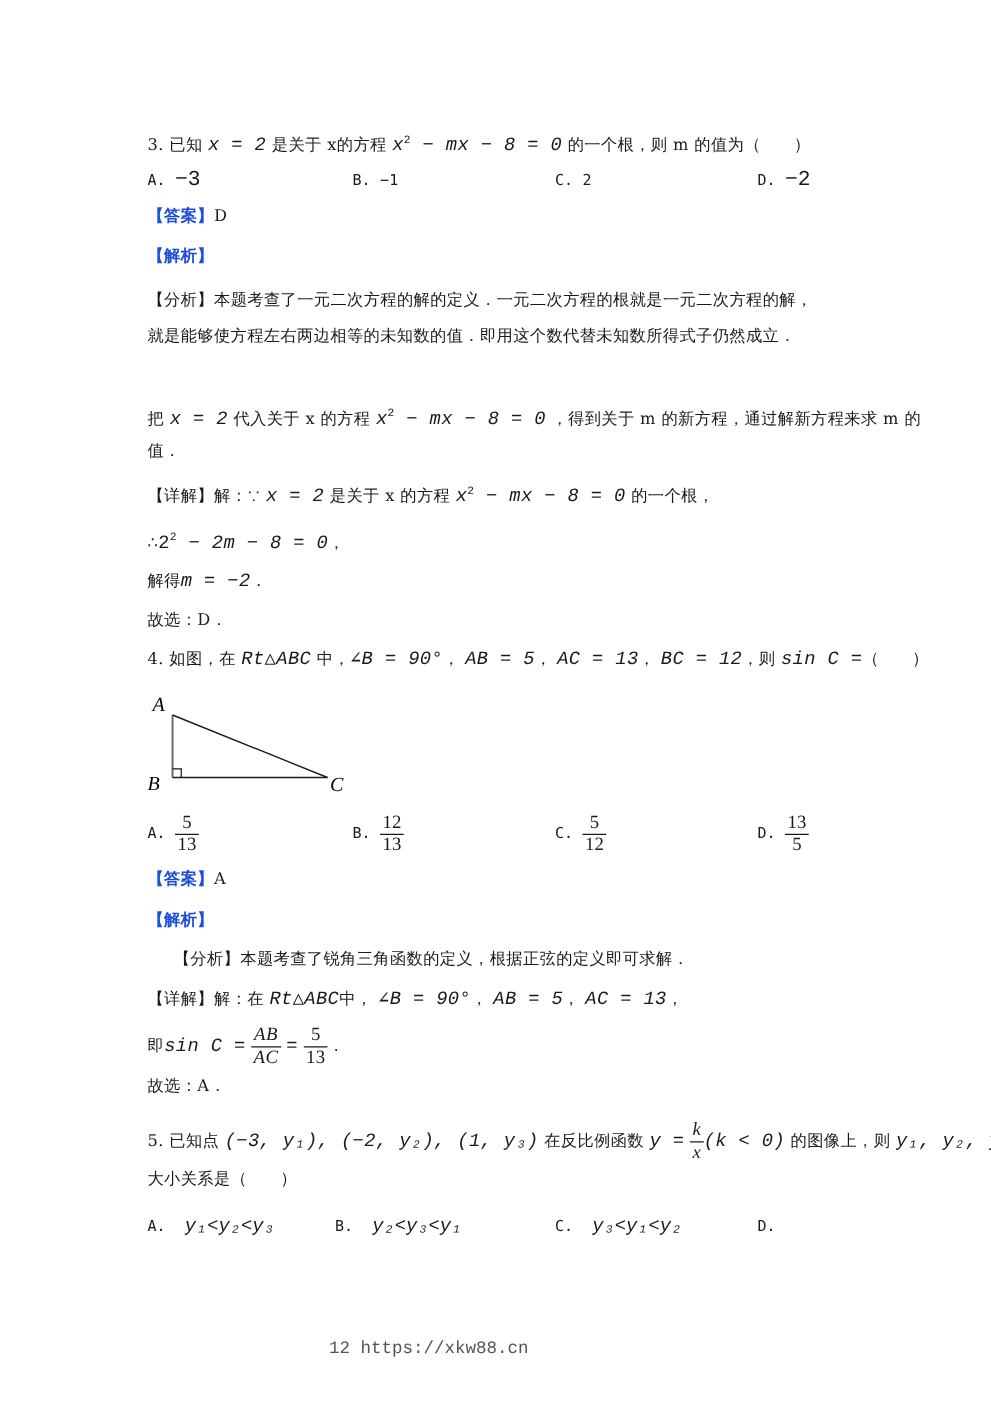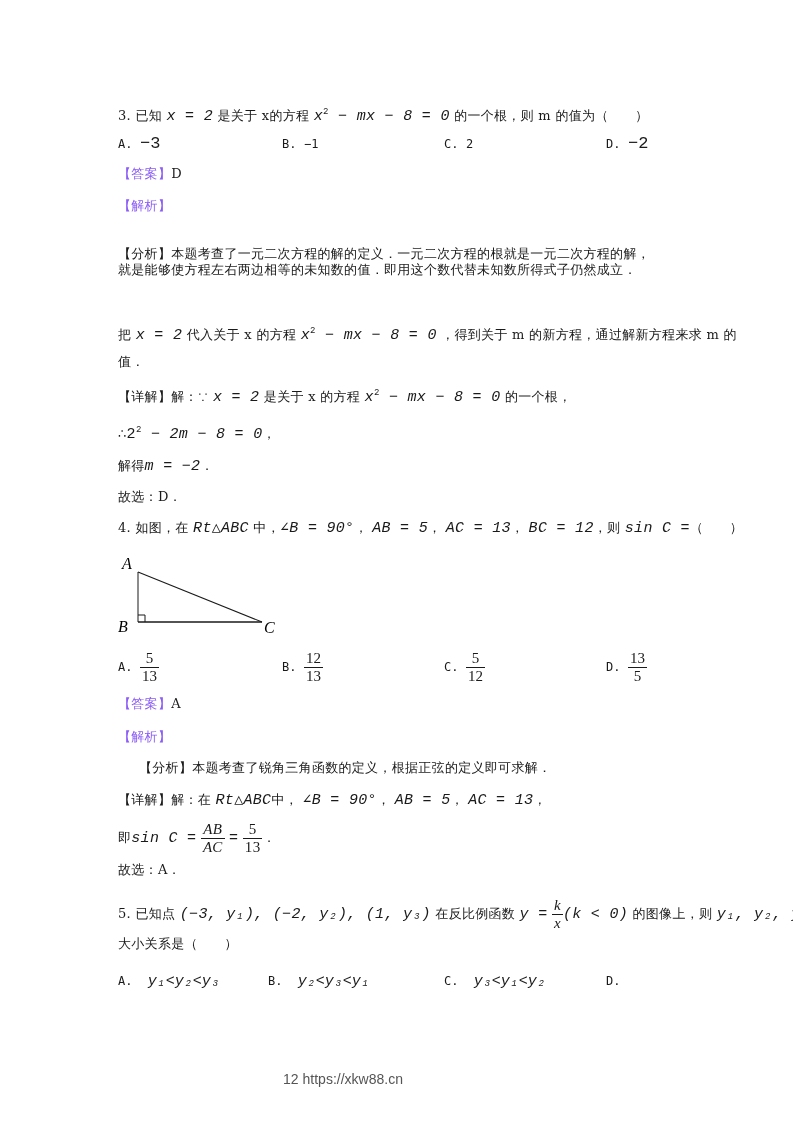--- a/index.html
+++ b/index.html
@@ -7,33 +7,33 @@
       width: 793px; height: 1122px; position: relative; overflow: hidden;
       font-family: "DejaVu Serif", "Liberation Serif", serif;
       color: #1a1a1a;
     }
     .line {
       position: absolute; left: 118px; font-size: 13px; line-height: 18px;
       white-space: nowrap; letter-spacing: 0.3px;
     }
     .math { font-family: Liberation Mono, monospace; font-size: 15px; }
     .mi { font-style: italic; }
-    .blue { color: #8b5cf6; }
+    .blue { color: #1d4ed8; font-weight: bold; }
     .opt { position: absolute; font-size: 12px; line-height: 18px; white-space: nowrap; }
     .opt .lbl { font-family: "DejaVu Sans Mono", "Liberation Mono", monospace; font-size: 12px; }
     .frac {
       display: inline-block; vertical-align: middle; text-align: center;
       font-family: "Liberation Serif", serif; font-size: 15px; line-height: 17px;
     }
     .frac .num { display: block; border-bottom: 1px solid #1a1a1a; padding: 0 2px; }
     .frac .den { display: block; padding: 0 2px; }
     sup { font-size: 9px; vertical-align: 6px; }
     .footer {
       position: absolute; left: 0; width: 686px; top: 1071px; text-align: center;
-      font-family: Liberation Sans, sans-serif; font-size: 14px; color: #555;
+      font-family: Liberation Mono, monospace; font-size: 14px; color: #555;
     }
     .triangle { position: absolute; left: 112px; top: 552px; }
   </style>
 </head>
 <body>
 
 <div class="line" style="top:103px;">
   <span>3.  已知</span>
   <span class="math mi">x = 2</span>
   <span>是关于 x的方程</span>
@@ -41,21 +41,21 @@
   <span>的一个根，则 m 的值为（　　）</span>
 </div>
 
 <div class="opt" style="left:118px;top:135px;"><span class="lbl">A.</span>&nbsp;&nbsp;<span class="math" style="font-size:17px">−3</span></div>
 <div class="opt" style="left:282px;top:135px;"><span class="lbl">B.</span>&nbsp;&nbsp;<span class="lbl">−1</span></div>
 <div class="opt" style="left:444px;top:135px;"><span class="lbl">C.</span>&nbsp;&nbsp;<span class="lbl">2</span></div>
 <div class="opt" style="left:606px;top:135px;"><span class="lbl">D.</span>&nbsp;&nbsp;<span class="math" style="font-size:17px">−2</span></div>
 
 <div class="line" style="top:165px;"><span class="blue">【答案】</span><span>D</span></div>
 <div class="line" style="top:197px;"><span class="blue">【解析】</span></div>
-<div class="line" style="top:245px;"><span>【分析】</span><span>本题考查了一元二次方程的解的定义．一元二次方程的根就是一元二次方程的解，</span></div>
+<div class="line" style="top:232px;"><span>【分析】</span><span>本题考查了一元二次方程的解的定义．一元二次方程的根就是一元二次方程的解，</span></div>
 <div class="line" style="top:261px;"><span>就是能够使方程左右两边相等的未知数的值．即用这个数代替未知数所得式子仍然成立．</span></div>
 
 <div class="line" style="top:322px;">
   <span>把</span>
   <span class="math mi">x = 2</span>
   <span>代入关于 x 的方程</span>
   <span class="math"><span class="mi">x</span><sup>2</sup><span class="mi"> − mx − 8 = 0</span></span>
   <span>，得到关于 m 的新方程，通过解新方程来求 m 的</span>
 </div>
 <div class="line" style="top:353px;"><span>值．</span></div>

